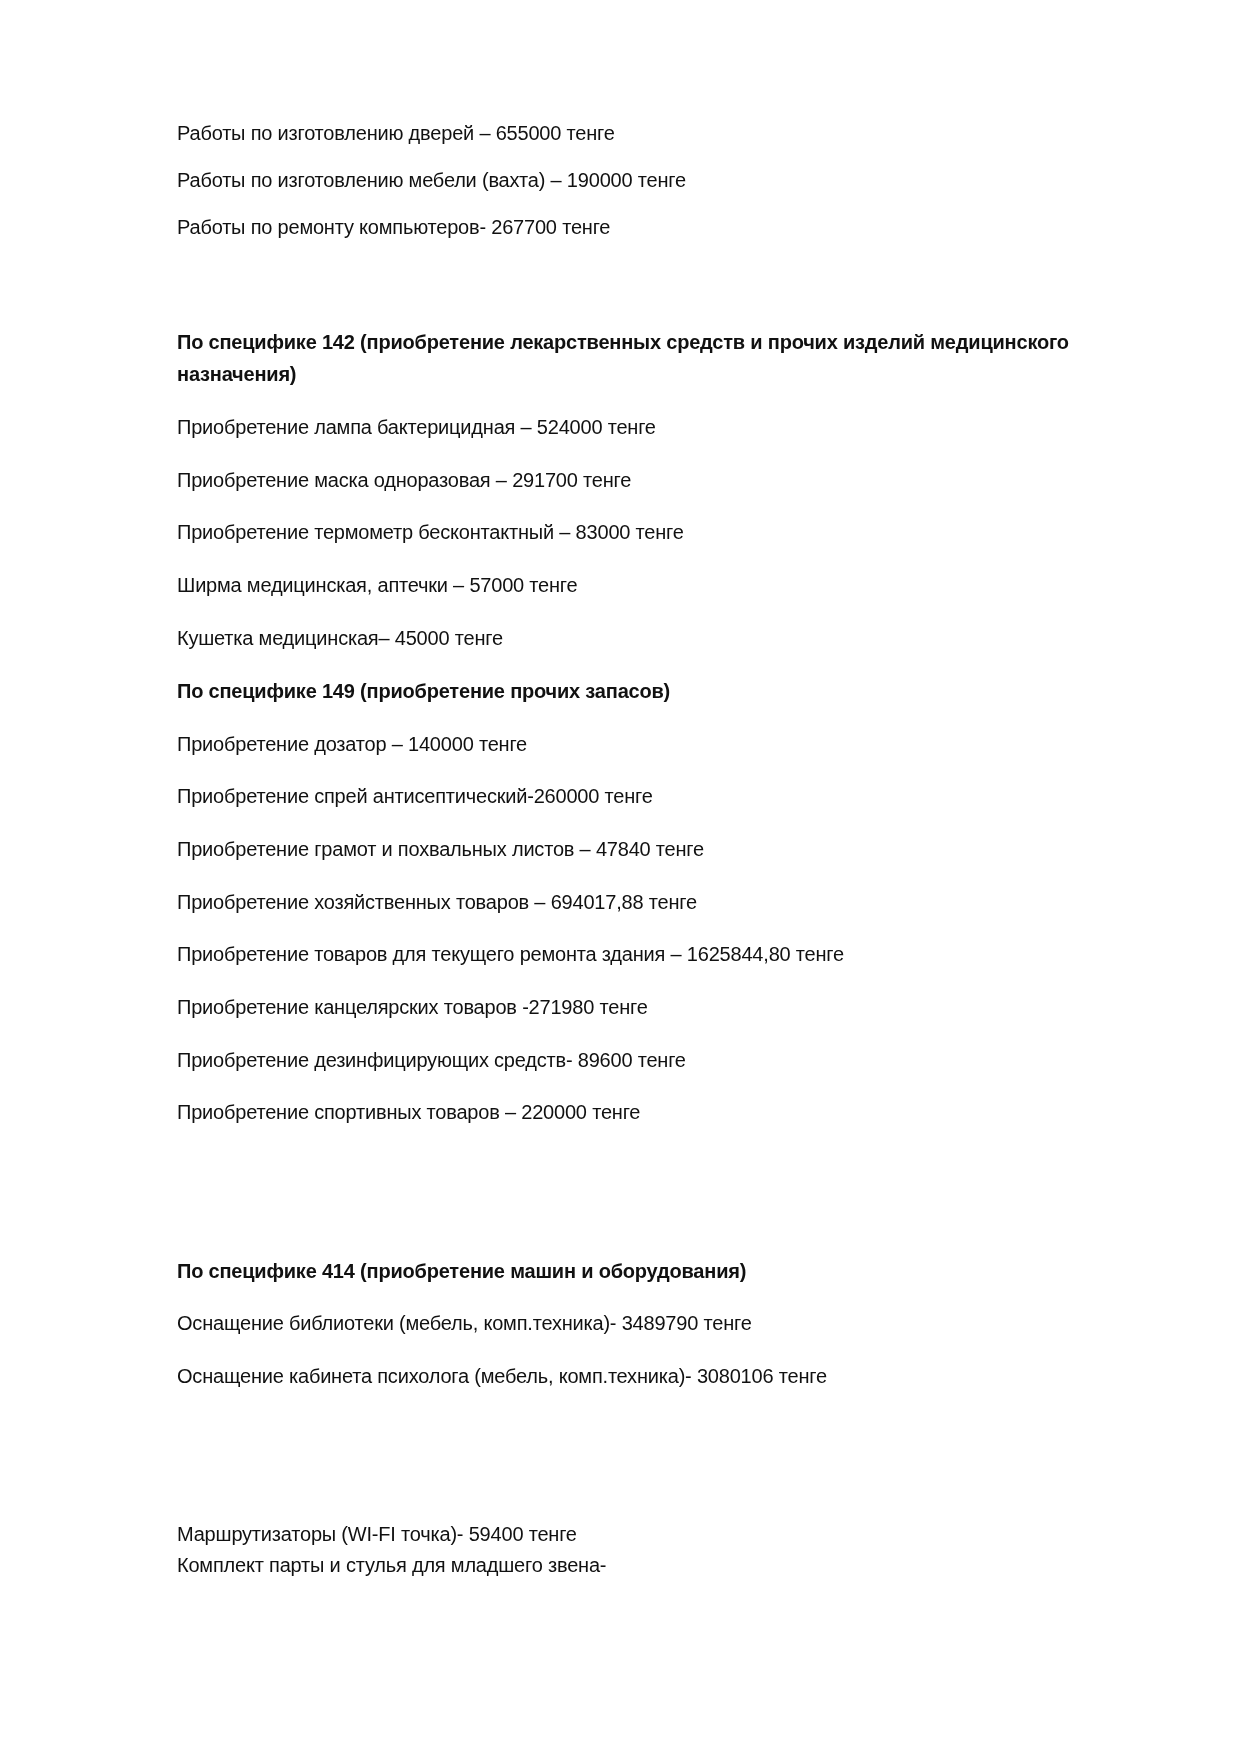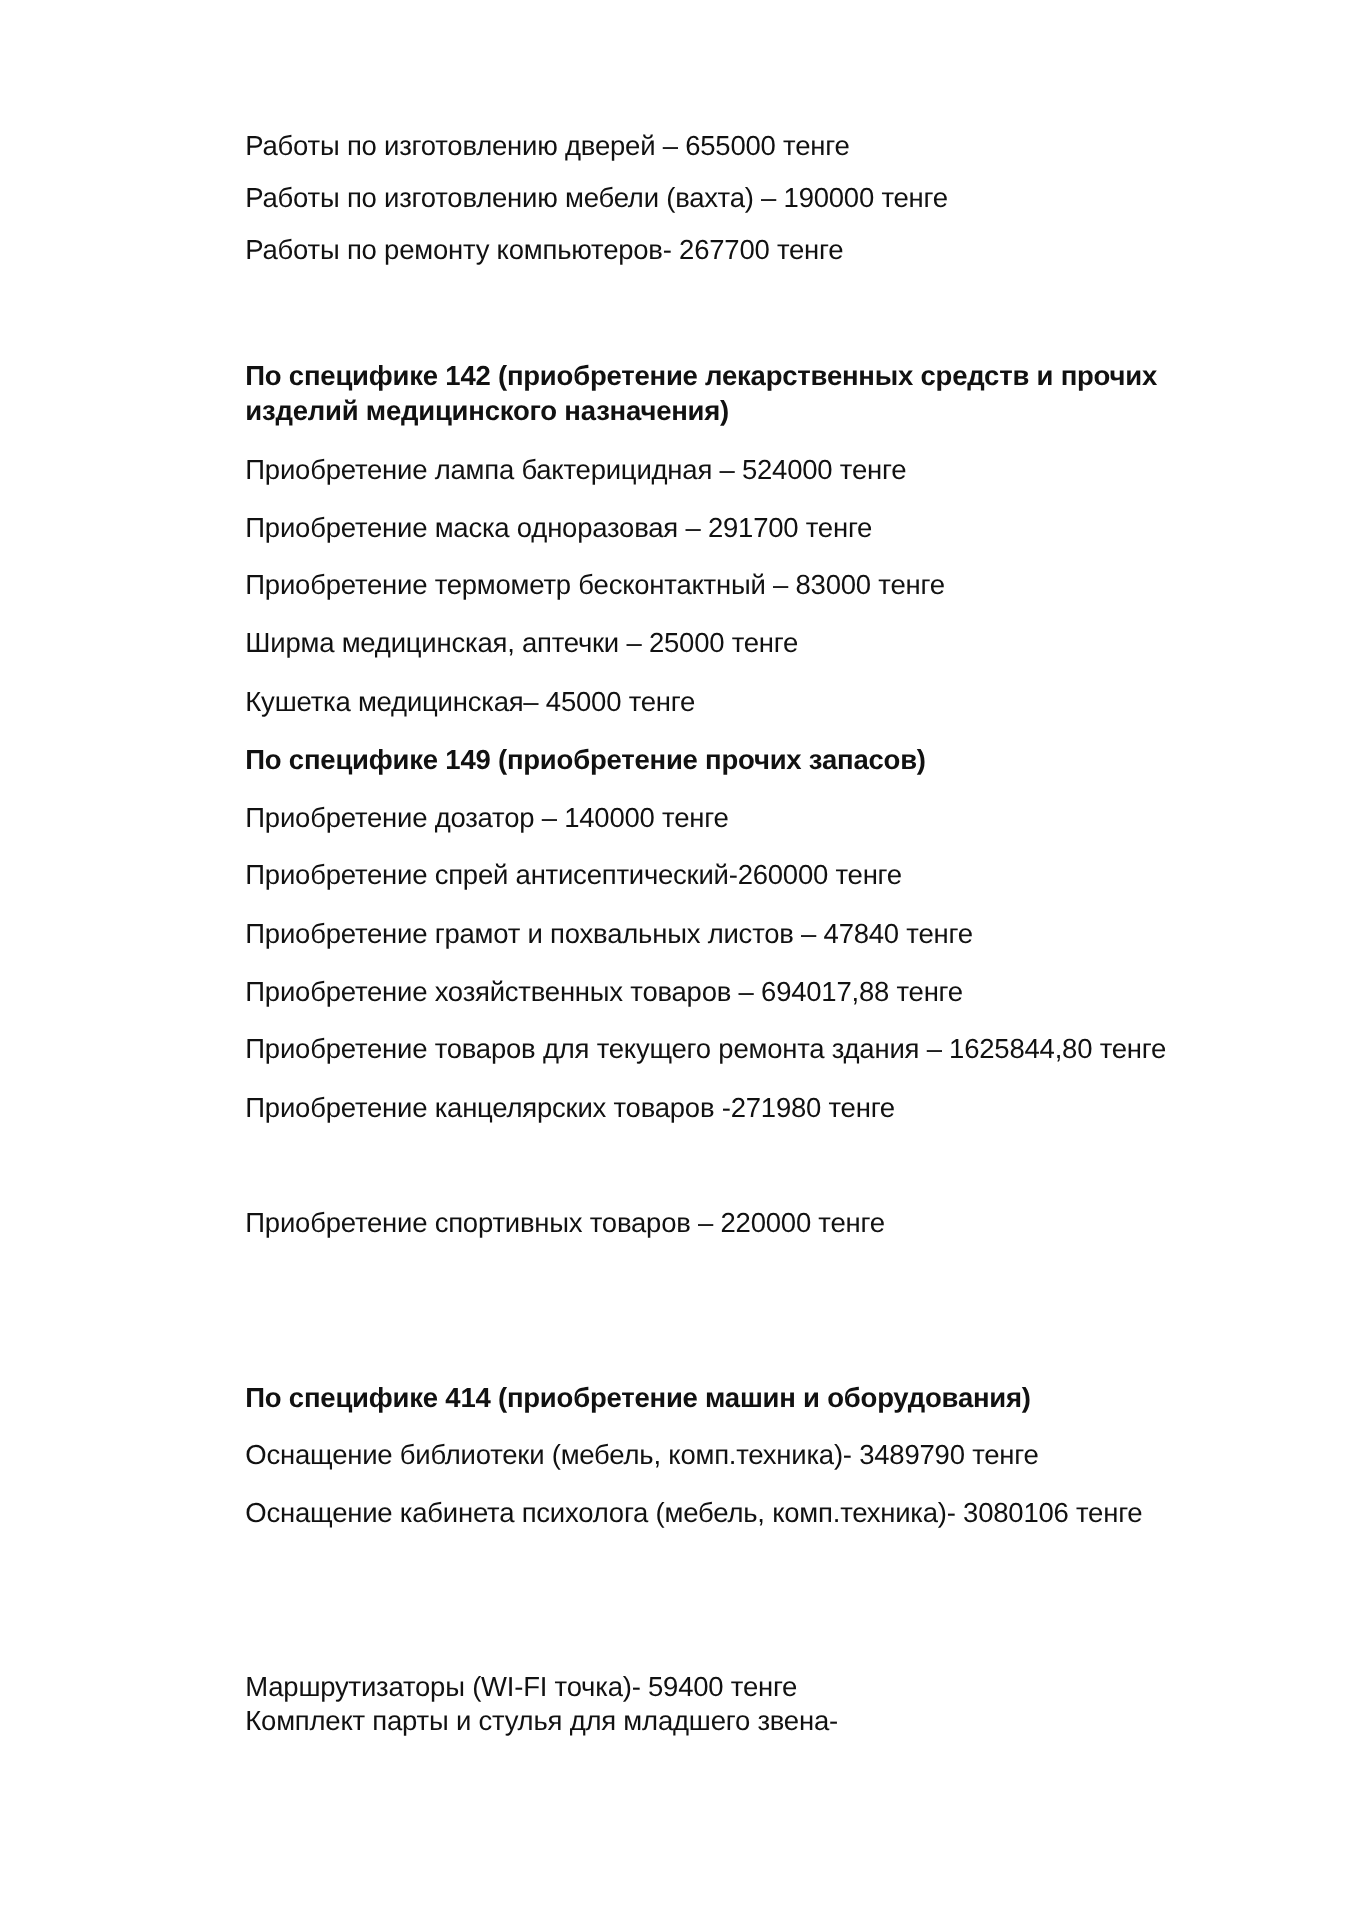--- a/index.html
+++ b/index.html
@@ -1,42 +1,43 @@
 <!DOCTYPE html>
 <html><head>
 <meta charset="utf-8">
 <style>
   html, body { margin: 0; padding: 0; background: #ffffff; }
   body { width: 1241px; height: 1754px; position: relative; overflow: hidden;
          font-family: "Liberation Sans", sans-serif; color: #111111; }
   .page { position: absolute; left: 0; top: 0; width: 1241px; height: 1754px; }
-  .line { position: absolute; left: 177px; font-size: 25px; line-height: 26px;
-          white-space: nowrap; letter-spacing: -0.2px; margin-left: 46px; }
+  .line { position: absolute; left: 177px; font-size: 20px; line-height: 26px;
+          white-space: nowrap; letter-spacing: -0.2px; }
   .bold { font-weight: bold; }
   .wrap { white-space: normal; width: 930px; line-height: 32px; }
 </style>
 </head>
 <body>
 
 <div class="page">
   <div class="line" style="top:120px">Работы по изготовлению дверей – 655000 тенге</div>
   <div class="line" style="top:167px">Работы по изготовлению мебели (вахта) – 190000 тенге</div>
   <div class="line" style="top:214px">Работы по ремонту компьютеров- 267700 тенге</div>
   <div class="line bold wrap" style="top:326px">По специфике 142 (приобретение лекарственных средств и прочих изделий медицинского назначения)</div>
   <div class="line" style="top:414px">Приобретение лампа бактерицидная – 524000 тенге</div>
   <div class="line" style="top:467px">Приобретение маска одноразовая – 291700 тенге</div>
   <div class="line" style="top:519px">Приобретение термометр бесконтактный – 83000 тенге</div>
-  <div class="line" style="top:572px">Ширма медицинская, аптечки – 25000 тенге</div>
+  <div class="line" style="top:572px">Ширма медицинская, аптечки – 57000 тенге</div>
   <div class="line" style="top:625px">Кушетка  медицинская– 45000 тенге</div>
   <div class="line bold" style="top:678px">По специфике 149 (приобретение прочих запасов)</div>
   <div class="line" style="top:731px">Приобретение дозатор – 140000 тенге</div>
   <div class="line" style="top:783px">Приобретение спрей антисептический-260000 тенге</div>
   <div class="line" style="top:836px">Приобретение грамот и похвальных листов – 47840 тенге</div>
   <div class="line" style="top:889px">Приобретение хозяйственных товаров – 694017,88 тенге</div>
   <div class="line" style="top:941px">Приобретение товаров для текущего ремонта здания – 1625844,80 тенге</div>
   <div class="line" style="top:994px">Приобретение канцелярских товаров -271980 тенге</div>
+  <div class="line" style="top:1047px">Приобретение дезинфицирующих средств- 89600 тенге</div>
   <div class="line" style="top:1099px">Приобретение спортивных товаров – 220000 тенге</div>
   <div class="line bold" style="top:1258px">По специфике 414 (приобретение машин и оборудования)</div>
   <div class="line" style="top:1310px">Оснащение библиотеки (мебель, комп.техника)- 3489790 тенге</div>
   <div class="line" style="top:1363px">Оснащение кабинета психолога (мебель, комп.техника)- 3080106 тенге</div>
   <div class="line" style="top:1552px">Комплект парты и стулья для младшего звена-</div>
   <div class="line" style="top:1521px">Маршрутизаторы  (WI-FI точка)- 59400 тенге</div>
 </div>
 
 </body></html>

